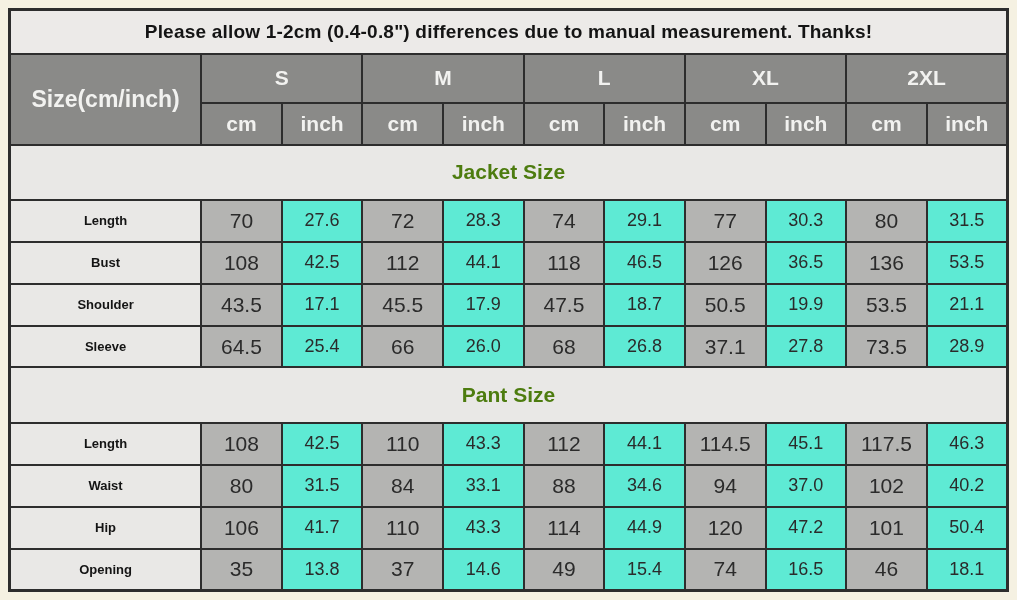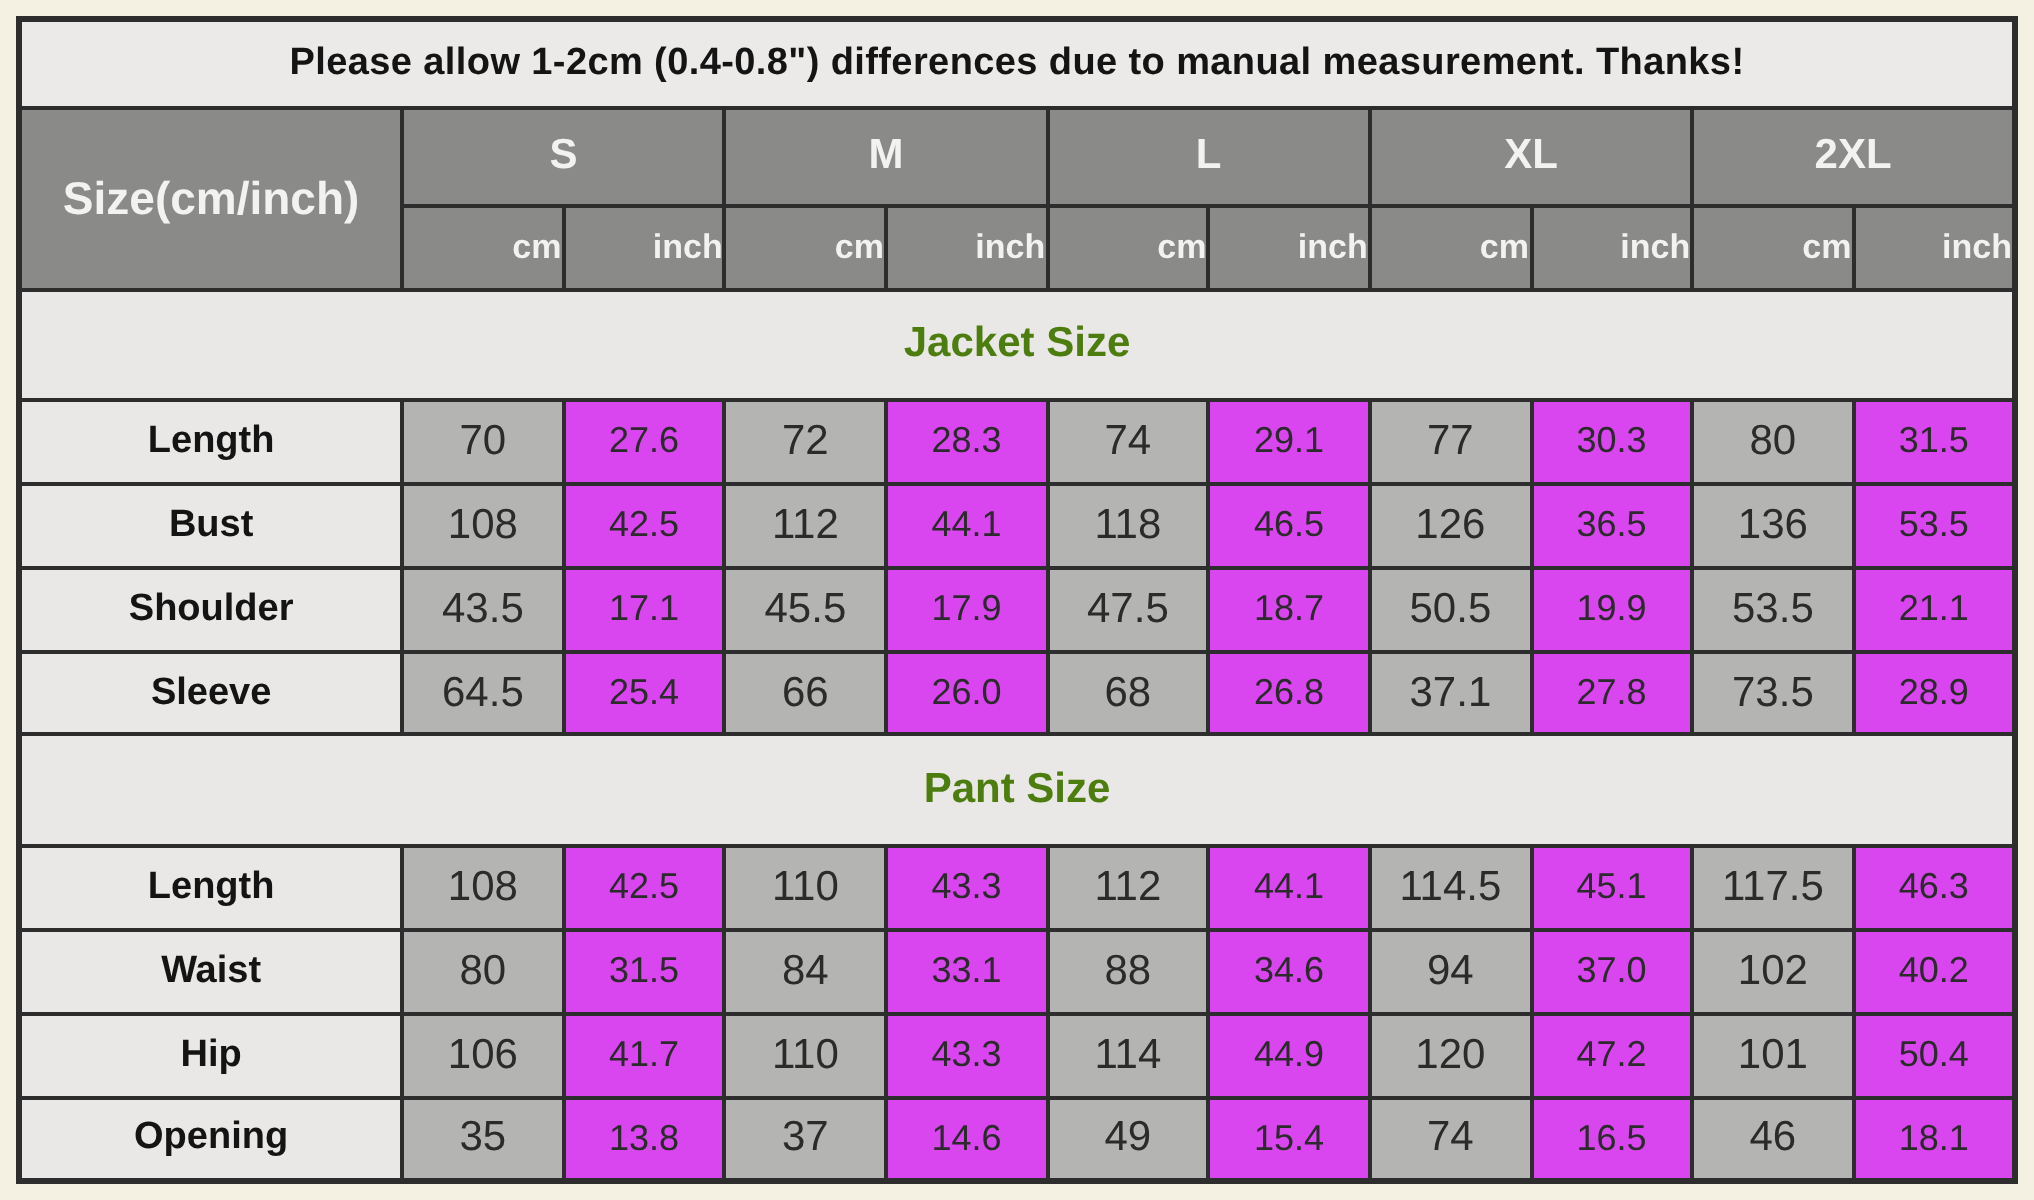--- a/index.html
+++ b/index.html
@@ -50,44 +50,43 @@
     background: #8a8a88;
     color: #f2f2f0;
     font-weight: bold;
     font-size: 21px;
   }
   .unit-row { height: 42px; }
   .unit-row th {
     background: #8a8a88;
     color: #f2f2f0;
     font-weight: bold;
-    font-size: 17px;
-    text-align: right;
+    font-size: 21px;
   }
   .section-row { height: 54px; }
   .section-title {
     background: #e9e8e6;
     color: #4d7c0f;
     font-weight: bold;
     font-size: 21px;
   }
   .data-row { height: 41px; }
   .row-label {
     background: #e9e8e6;
     color: #141414;
     font-weight: bold;
-    font-size: 19px;
+    font-size: 13px;
   }
   .cm-cell {
     background: #b4b4b2;
     color: #2b2b2b;
     font-size: 21px;
   }
   .inch-cell {
-    background: #d946ef;
+    background: #5eead4;
     color: #2b2b2b;
     font-size: 18px;
   }
 </style>
 </head>
 <body>
 
 <div class="page">
   <table class="size-table">
     <colgroup>

